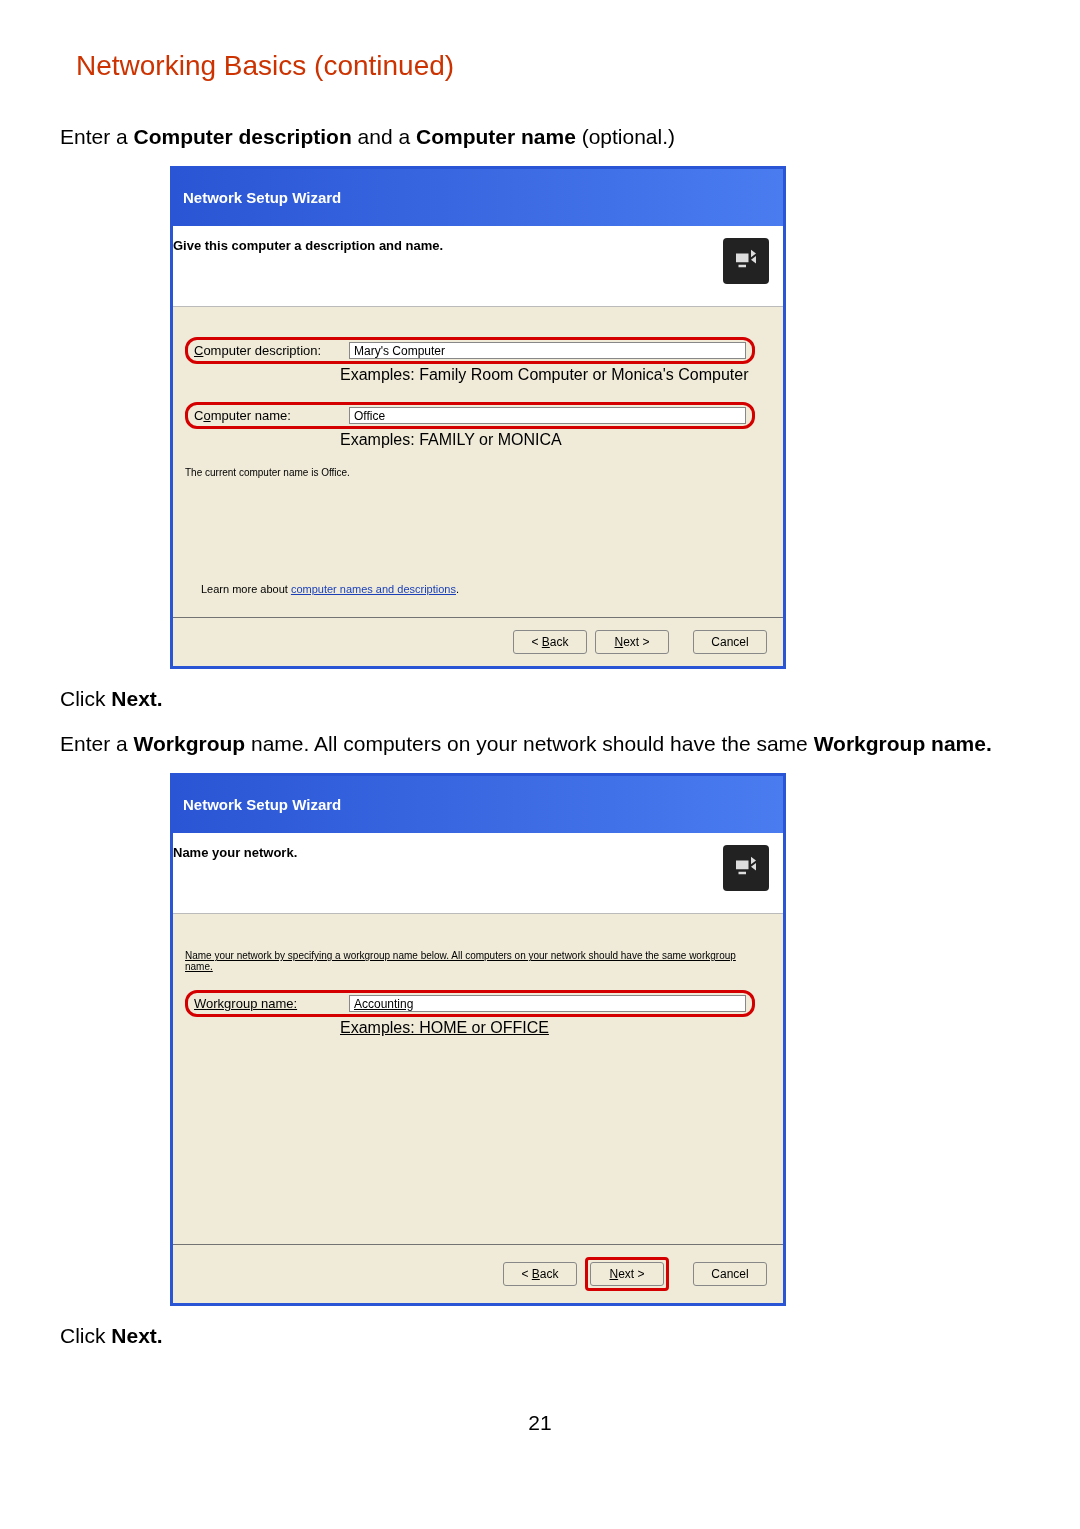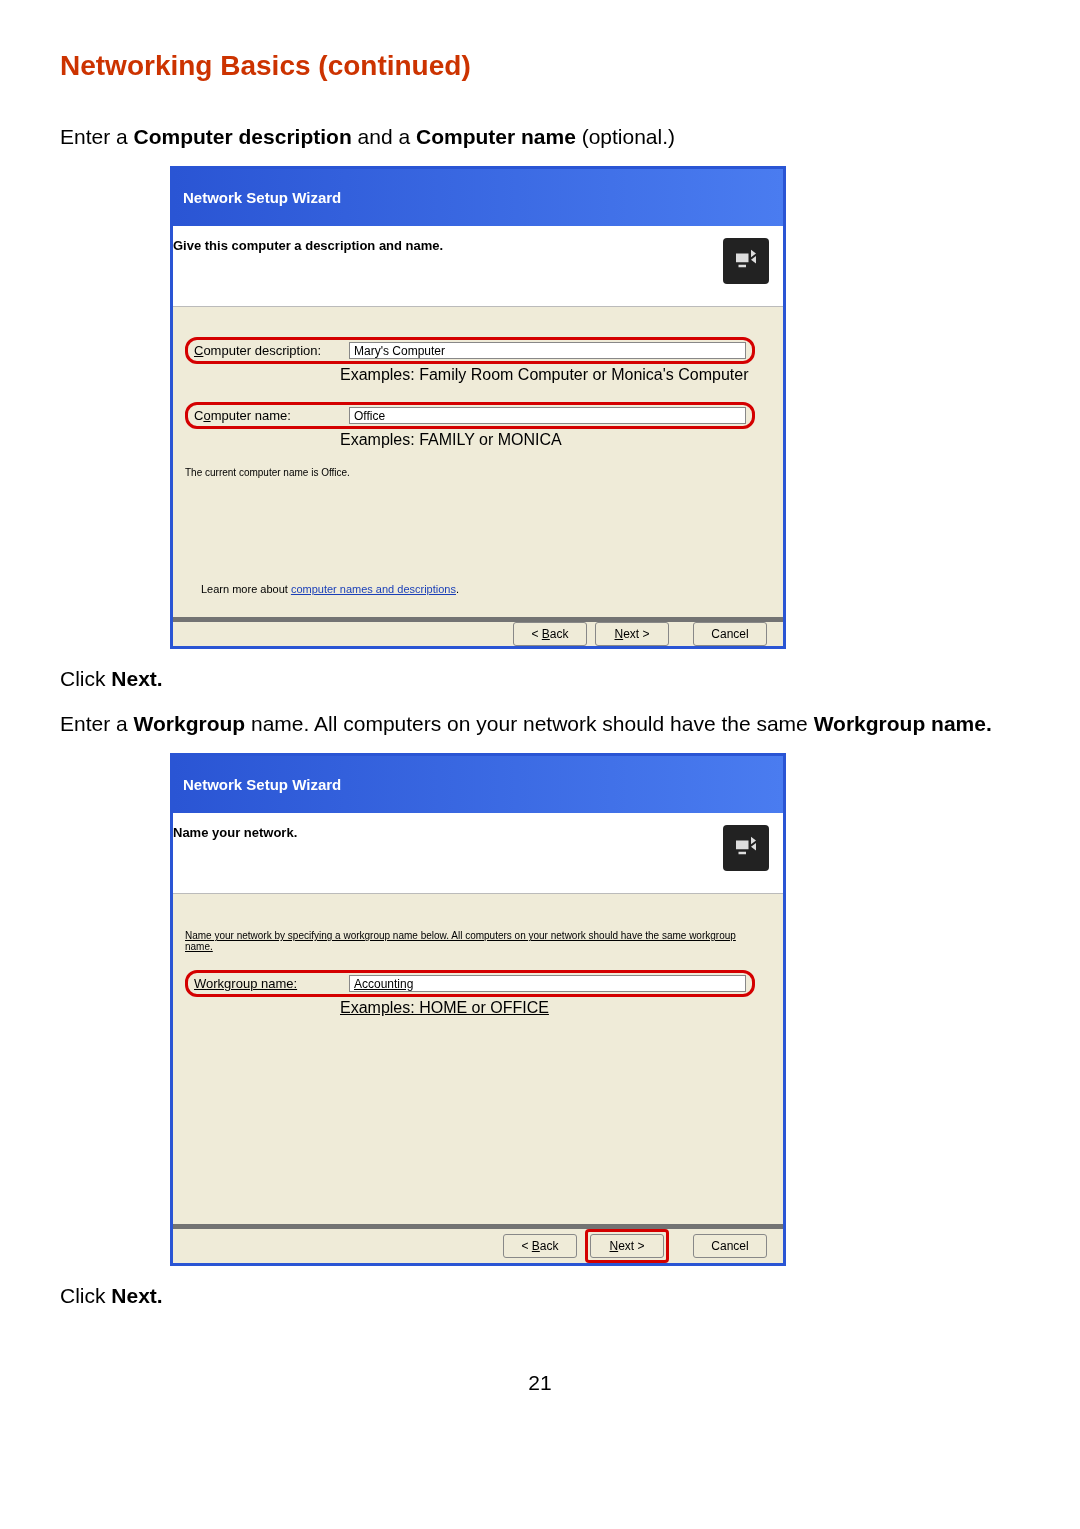--- a/index.html
+++ b/index.html
@@ -7,22 +7,23 @@
     padding: 50px 60px;
     font-family: Arial, Helvetica, sans-serif;
     background: #fff;
     color: #000;
     width: 1080px;
     box-sizing: border-box;
   }
   .page-title {
     color: #cc3300;
     font-size: 28px;
-    font-weight: bold;
+    font-weight: normal;
     margin-bottom: 40px;
+    margin-left: 16px;
   }
   .instruction {
     font-size: 21px;
     line-height: 1.4;
     margin: 15px 0;
   }
   .instruction b { font-weight: bold; }
   .wizard-wrap {
     margin-left: 110px;
     margin-top: 5px;
@@ -104,22 +105,22 @@
     bottom: 22px;
     left: 28px;
     font-size: 11px;
   }
   .link {
     color: #1a3fb8;
     text-decoration: underline;
     cursor: pointer;
   }
   .wiz-footer {
-    border-top: 5px solid #737373;
-    padding: 0 16px;
+    border-top: 1px solid #737373;
+    padding: 12px 16px;
     display: flex;
     justify-content: flex-end;
     gap: 8px;
     align-items: center;
   }
   .wiz-btn {
     min-width: 74px;
     height: 24px;
     background: #efebd8;
     border: 1px solid #888;

